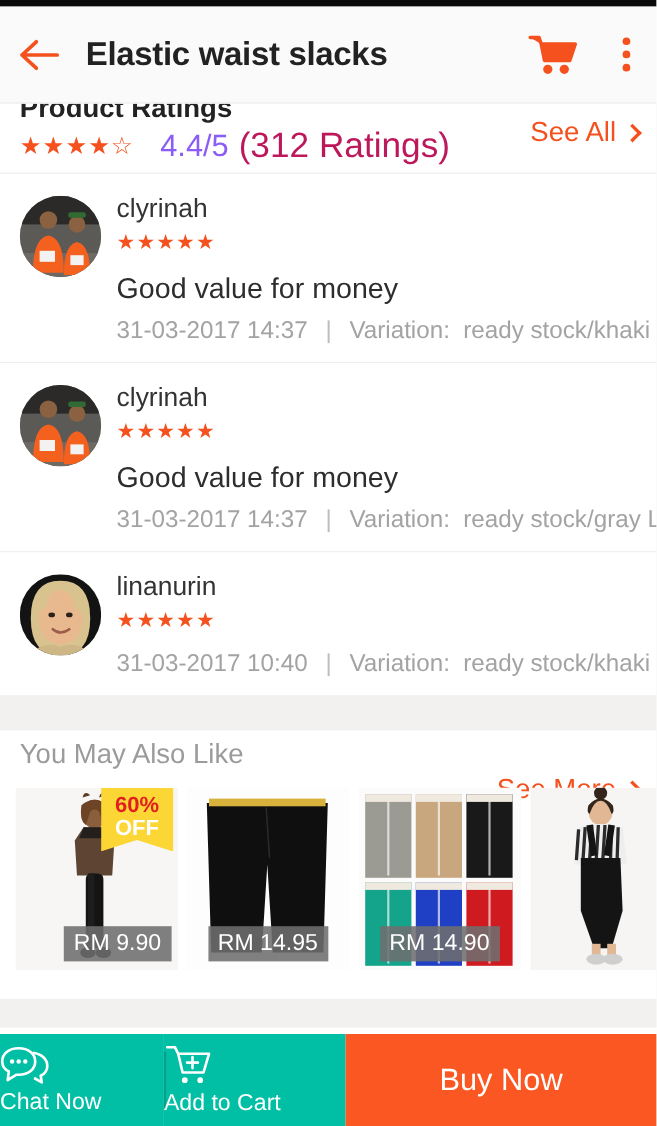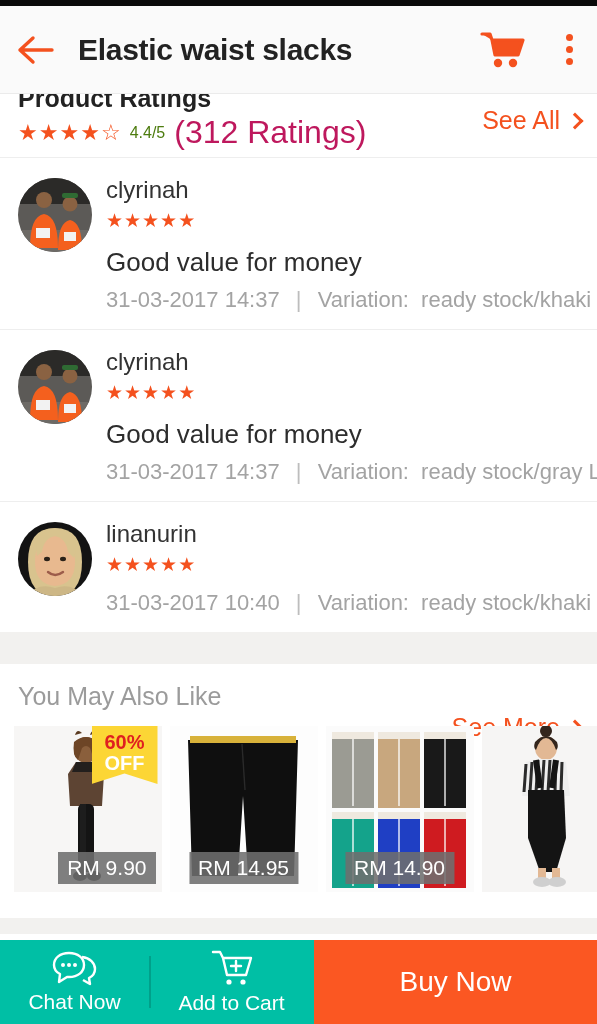--- a/index.html
+++ b/index.html
@@ -118,22 +118,23 @@
   .stars {
     display: inline-flex;
     gap: 1px;
     font-size: 22px;
     line-height: 1;
     color: #f4511e;
     letter-spacing: 0px;
   }
   .stars .hollow { color: #f4511e; }
   .rating-num {
-    font-size: 16px;
-    color: #4d7c0f;
+    font-size: 28px;
+    color: #8b5cf6;
+    margin-left: 16px;
   }
   .rating-count {
     font-size: 32px;
     color: #be185d;
   }
   .see-all {
     position: absolute;
     right: 16px;
     top: 12px;
     display: flex;
@@ -192,21 +193,20 @@
   }
   .rev-meta .sep { margin: 0 10px; color: #bdbdbd; }
   .rev-meta .varlabel { color: #a3a3a3; }
   .rev-meta .varval { color: #a3a3a3; margin-left: 6px; }
 
   .block-gap { height: 32px; background: #f2f1ef; }
 
   
   .ymal {
     background: #ffffff;
-    padding-top: 10px;
   }
   .ymal-head {
     position: relative;
     height: 52px;
     padding: 0 16px;
   }
   .ymal-title {
     position: absolute;
     left: 18px; top: 8px;
     font-size: 25px;
@@ -284,21 +284,21 @@
     left: 0; bottom: 0;
     width: 597px;
     height: 84px;
     display: flex;
     z-index: 30;
   }
   .bb-chat, .bb-cart {
     background: #00bfa5;
     display: flex;
     flex-direction: column;
-    align-items: center;
+    align-items: flex-start;
     justify-content: center;
     cursor: pointer;
     color: #ffffff;
     position: relative;
   }
   .bb-chat { width: 149px; }
   .bb-cart { width: 165px; }
   .bb-divider {
     position: absolute;
     left: 0; top: 16px;

